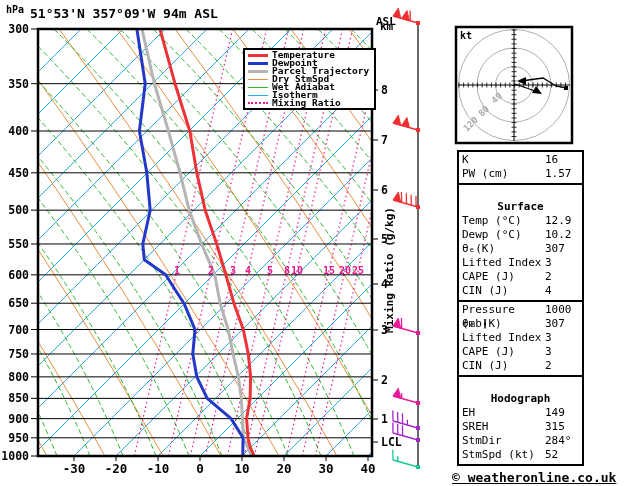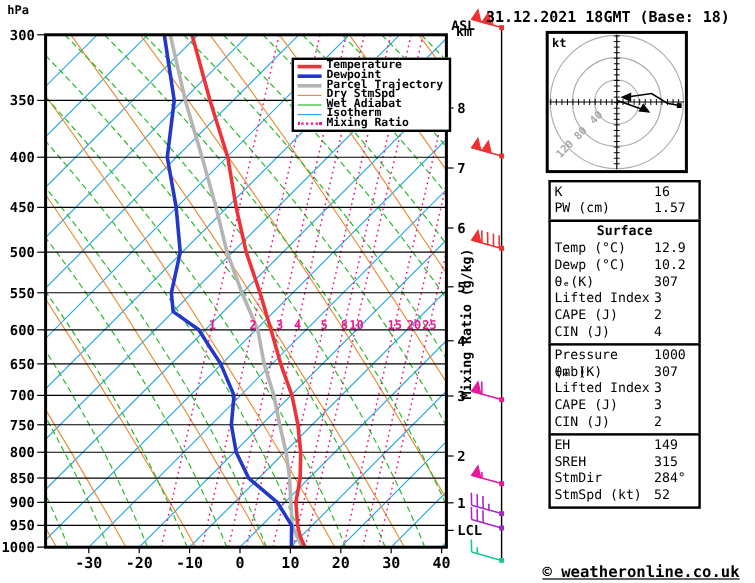--- a/index.html
+++ b/index.html
@@ -9,21 +9,21 @@
   .txt{position:absolute;white-space:pre;}
   .b{font-weight:bold;}
   #legend-box{position:absolute;left:243px;top:29px;width:133px;height:62px;
       background:#fff;border:2px solid #000;box-sizing:border-box;padding:1px 0 0 3px;margin-top:19px;}
   .leg-row{display:flex;align-items:center;height:8px;}
   .leg-line{width:20px;margin-right:4px;flex:0 0 20px;}
   .leg-label{font-size:9.5px;font-weight:bold;line-height:8px;}
   #stats{position:absolute;left:457px;top:152px;width:127px;}
   .stat-box{border:2px solid #000;background:#fff;box-sizing:border-box;
       margin-top:-2px;padding:1px 3px 2px 3px;}
-  .stat-title{text-align:center;font-size:11px;font-weight:bold;height:14px;line-height:14px;}
+  .stat-title{text-align:center;font-size:11px;font-weight:bold;height:14px;line-height:14px;margin-top:14px;}
   .stat-row{display:flex;justify-content:space-between;font-size:11px;height:14px;line-height:14px;}
   .stat-row .v{text-align:left;min-width:34px;}
   #mixlabel{position:absolute;left:389px;top:270px;transform:translate(-50%,-50%) rotate(-90deg);
       font-size:11px;font-weight:bold;}
   #xaxis-label{position:absolute;left:60px;top:469px;width:330px;text-align:center;
       font-size:13px;font-weight:bold;}
 </style>
 </head>
 <body>
 
@@ -334,21 +334,21 @@
           <polygon points="517,81 526,77 526,85" fill="#000"></polygon>
           <line x1="515" y1="84" x2="538" y2="92" stroke="#000" stroke-width="1.3"></line>
           <polygon points="542,94 532,93 536,86" fill="#000"></polygon>
           <rect x="564" y="86" width="4" height="4" fill="#000"></rect>
         </g>
         <text x="460" y="39" font-size="10" font-weight="bold" font-family="DejaVu Sans Mono,monospace">kt</text>
       </g>
     </svg>
 
   <div class="txt b" style="left:6px;top:4px;font-size:10px;">hPa</div>
-  <div class="txt b" style="left:405px;top:6px;font-size:12.5px;">31.12.2021 18GMT (Base: 18)</div>
+  <div class="txt b" style="left:30px;top:6px;font-size:13px;">51°53'N 357°09'W 94m ASL</div>
   <div class="txt b" style="left:380px;top:20px;font-size:11px;">km</div>
   <div class="txt b" style="left:376px;top:15px;font-size:11px;">ASL</div>
 
   <div id="legend-box">
       <div class="leg-row">
         <div class="leg-line" style="border-top: 3px solid rgb(238, 51, 56);"></div>
         <span class="leg-label">Temperature</span>
       </div>
       <div class="leg-row">
         <div class="leg-line" style="border-top: 3px solid rgb(36, 56, 200);"></div>
@@ -433,20 +433,21 @@
         <div class="stat-row">
           <span>CAPE (J)</span>
           <span class="v">3</span>
         </div>
         <div class="stat-row">
           <span>CIN (J)</span>
           <span class="v">2</span>
         </div>
       </div>
       <div class="stat-box">
+        <div class="stat-title">Hodograph</div>
         <div class="stat-row">
           <span>EH</span>
           <span class="v">149</span>
         </div>
         <div class="stat-row">
           <span>SREH</span>
           <span class="v">315</span>
         </div>
         <div class="stat-row">
           <span>StmDir</span>

